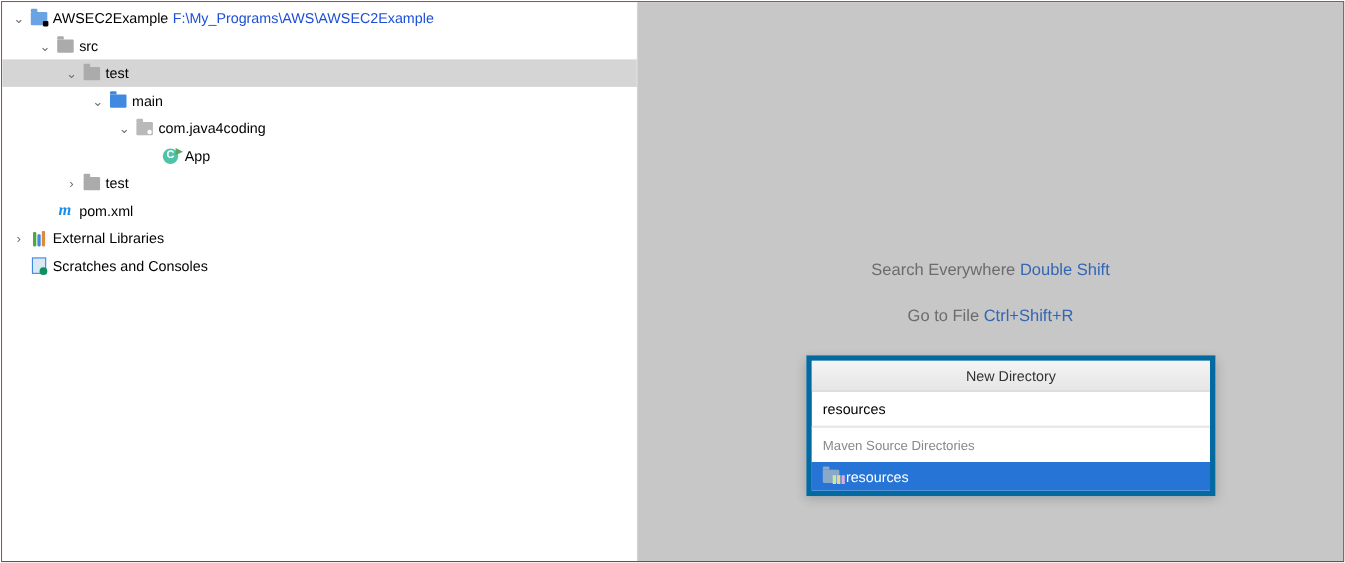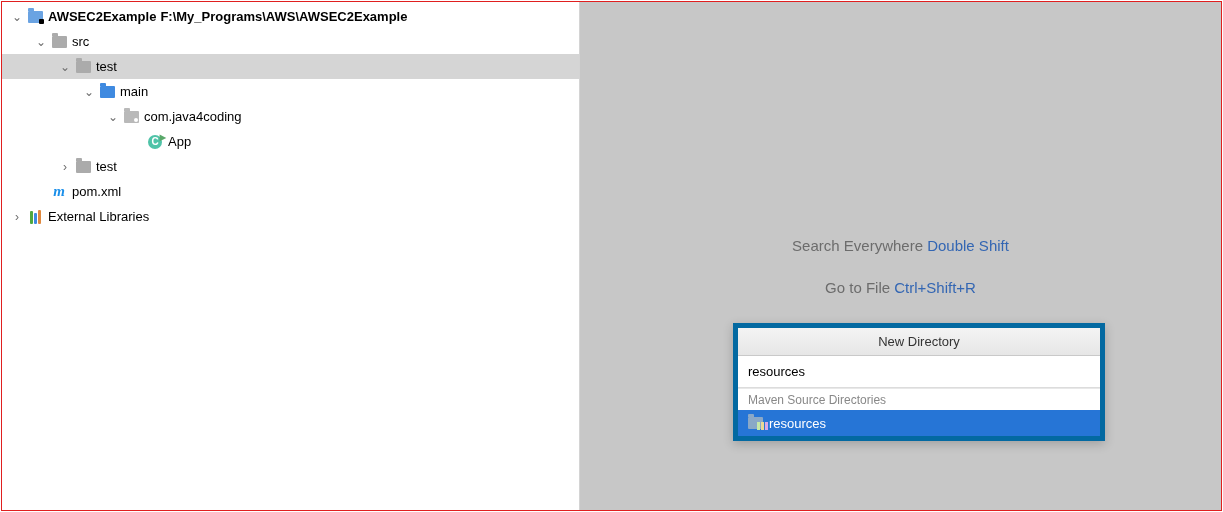--- a/index.html
+++ b/index.html
@@ -155,22 +155,22 @@
     }
     .scr::after {
       content: "";
       position: absolute;
       right: -2px; bottom: -2px;
       width: 7px; height: 7px;
       border-radius: 50%;
       background: #108f60;
     }
     .label { color: #000; }
-    .label.bold { font-weight: 700; text-align: right; }
-    .path { color: #000000; margin-left: 4px; font-weight: bold; }
+    .label.bold { font-weight: 400; text-align: right; }
+    .path { color: #1d4ed8; margin-left: 4px; }
 
     .hints {
       position: absolute;
       top: 235px;
       left: 0;
       right: 0;
       text-align: center;
       color: #6c6c6c;
       font-size: 15px;
     }
@@ -205,21 +205,21 @@
     }
     .popup-input input {
       width: 100%;
       border: none;
       outline: none;
       font-size: 13px;
       font-family: inherit;
       color: #000;
     }
     .popup-section-label {
-      height: 22px;
+      height: 32px;
       display: flex;
       align-items: center;
       padding: 0 10px;
       font-size: 12px;
       color: #888;
       border-top: 1px solid #e8e8e8;
       background: #fff;
     }
     .popup-item {
       height: 26px;
@@ -331,20 +331,27 @@
       <span class="icon">
         <span class="lib">
             <span class="b1"></span>
             <span class="b2"></span>
             <span class="b3"></span>
           </span>
       </span>
       <span class="label">External Libraries</span>
     </div>
 
+    <div class="tree-row" style="padding-left:6px">
+      <span class="chev empty">·</span>
+      <span class="icon">
+          <span class="scr"></span>
+        </span>
+      <span class="label">Scratches and Consoles</span>
+    </div>
 
   </div>
 
   <div class="main-area">
     <div class="hints">
       <div class="line">
         <span>Search Everywhere </span><span class="shortcut">Double Shift</span>
       </div>
       <div class="line">
         <span>Go to File </span><span class="shortcut">Ctrl+Shift+R</span>

